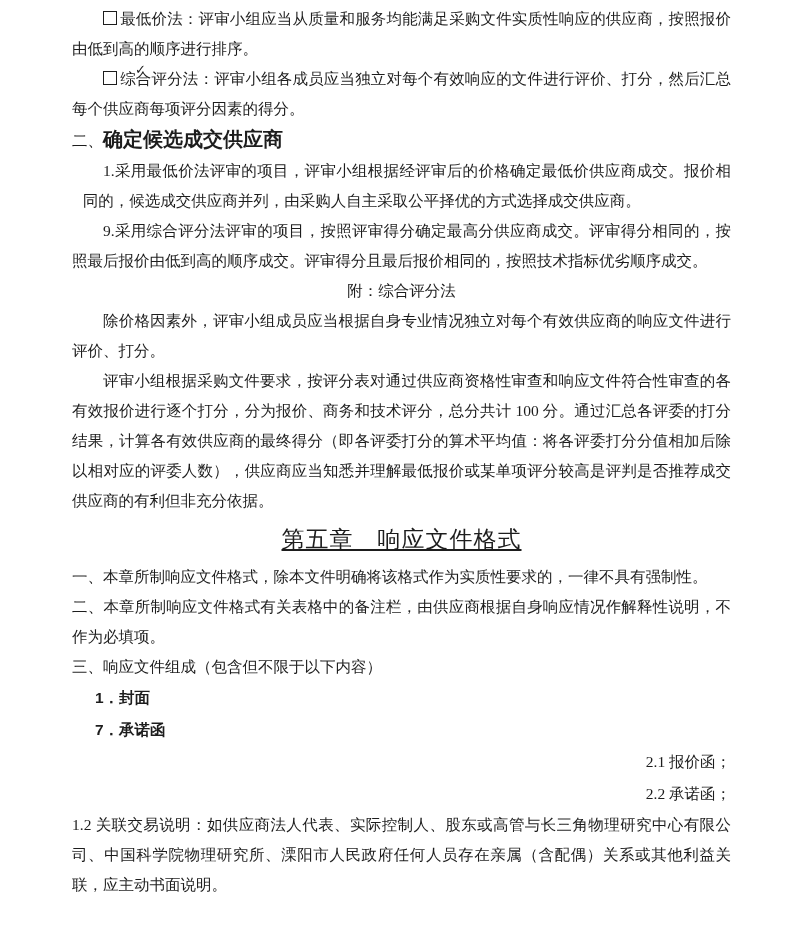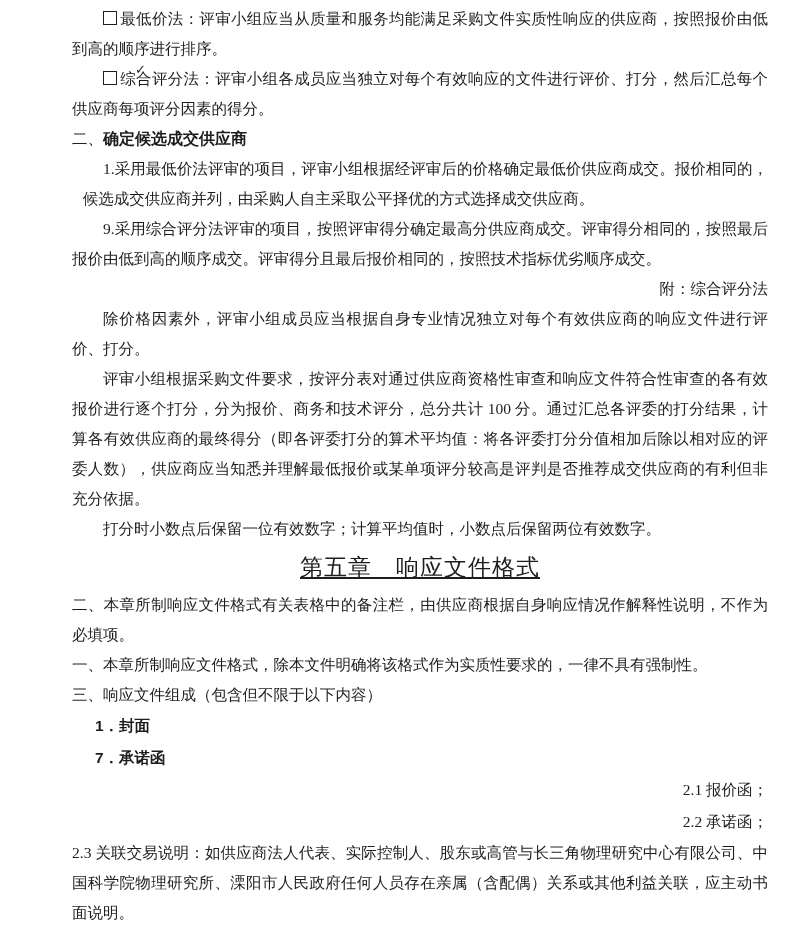--- a/index.html
+++ b/index.html
@@ -2,37 +2,37 @@
 <html lang="zh"><head>
 <meta charset="utf-8">
 <style>
   html, body { margin: 0; padding: 0; background: #ffffff; }
   .page {
     position: relative;
     width: 795px;
     height: 928px;
     box-sizing: border-box;
     background: #ffffff;
-    padding: 4px 27px 0 72px;
+    padding: 4px 64px 0 72px;
     overflow: hidden;
     font-family: "Liberation Serif", "DejaVu Serif", serif;
     font-size: 15.5px;
     line-height: 30px;
     color: #1d1d1d;
     text-align: justify;
   }
   p { margin: 0; }
   .indent { text-indent: 2em; }
   .hang { padding-left: 0.7em; text-indent: 1.3em; }
   .sec-heading { line-height: 30px; text-align: left; }
   .sec-heading .num { font-weight: 400; }
   .sec-heading .title {
     font-family: "Liberation Sans", "DejaVu Sans", sans-serif;
     font-weight: 700;
-    font-size: 16px;
+    font-size: 20px;
   }
   .chapter-title {
     text-align: center;
     font-size: 23px;
     line-height: 44px;
     margin-top: 2px;
     letter-spacing: 1px;
     font-weight: 400;
     text-decoration: underline;
   }
@@ -72,39 +72,38 @@
   <p class="indent"><span class="cb"></span><span>最低价法：评审小组应当从质量和服务均能满足采购文件实质性响应的供应商，按照报价由低到高的顺序进行排序。</span></p>
 
   <p class="indent"><span class="cb"><span class="tick">✓</span></span><span>综合评分法：评审小组各成员应当独立对每个有效响应的文件进行评价、打分，然后汇总每个供应商每项评分因素的得分。</span></p>
 
   <p class="sec-heading"><span class="num">二、</span><span class="title">确定候选成交供应商</span></p>
 
   <p class="hang">1.采用最低价法评审的项目，评审小组根据经评审后的价格确定最低价供应商成交。报价相同的，候选成交供应商并列，由采购人自主采取公平择优的方式选择成交供应商。</p>
 
   <p class="indent">9.采用综合评分法评审的项目，按照评审得分确定最高分供应商成交。评审得分相同的，按照最后报价由低到高的顺序成交。评审得分且最后报价相同的，按照技术指标优劣顺序成交。</p>
 
-  <p style="text-align:right;">附：综合评分法</p>
+  <p style="text-align:center;">附：综合评分法</p>
 
   <p class="indent">除价格因素外，评审小组成员应当根据自身专业情况独立对每个有效供应商的响应文件进行评价、打分。</p>
 
   <p class="indent">评审小组根据采购文件要求，按评分表对通过供应商资格性审查和响应文件符合性审查的各有效报价进行逐个打分，分为报价、商务和技术评分，总分共计 100 分。通过汇总各评委的打分结果，计算各有效供应商的最终得分（即各评委打分的算术平均值：将各评委打分分值相加后除以相对应的评委人数），供应商应当知悉并理解最低报价或某单项评分较高是评判是否推荐成交供应商的有利但非充分依据。</p>
 
-  <p class="indent">打分时小数点后保留一位有效数字；计算平均值时，小数点后保留两位有效数字。</p>
 
   <p class="chapter-title">第五章　响应文件格式</p>
 
+  <p>一、本章所制响应文件格式，除本文件明确将该格式作为实质性要求的，一律不具有强制性。</p>
+
   <p>二、本章所制响应文件格式有关表格中的备注栏，由供应商根据自身响应情况作解释性说明，不作为必填项。</p>
-
-  <p>一、本章所制响应文件格式，除本文件明确将该格式作为实质性要求的，一律不具有强制性。</p>
 
   <p style="text-align:left;">三、响应文件组成（包含但不限于以下内容）</p>
 
   <p class="toc-bold">1．封面</p>
 
   <p class="toc-bold">7．承诺函</p>
 
   <p class="toc-plain">2.1 报价函；</p>
 
   <p class="toc-plain">2.2 承诺函；</p>
 
-  <p>2.3 关联交易说明：如供应商法人代表、实际控制人、股东或高管与长三角物理研究中心有限公司、中国科学院物理研究所、溧阳市人民政府任何人员存在亲属（含配偶）关系或其他利益关联，应主动书面说明。</p>
+  <p>1.2 关联交易说明：如供应商法人代表、实际控制人、股东或高管与长三角物理研究中心有限公司、中国科学院物理研究所、溧阳市人民政府任何人员存在亲属（含配偶）关系或其他利益关联，应主动书面说明。</p>
 
 </div>
 
 </body></html>

